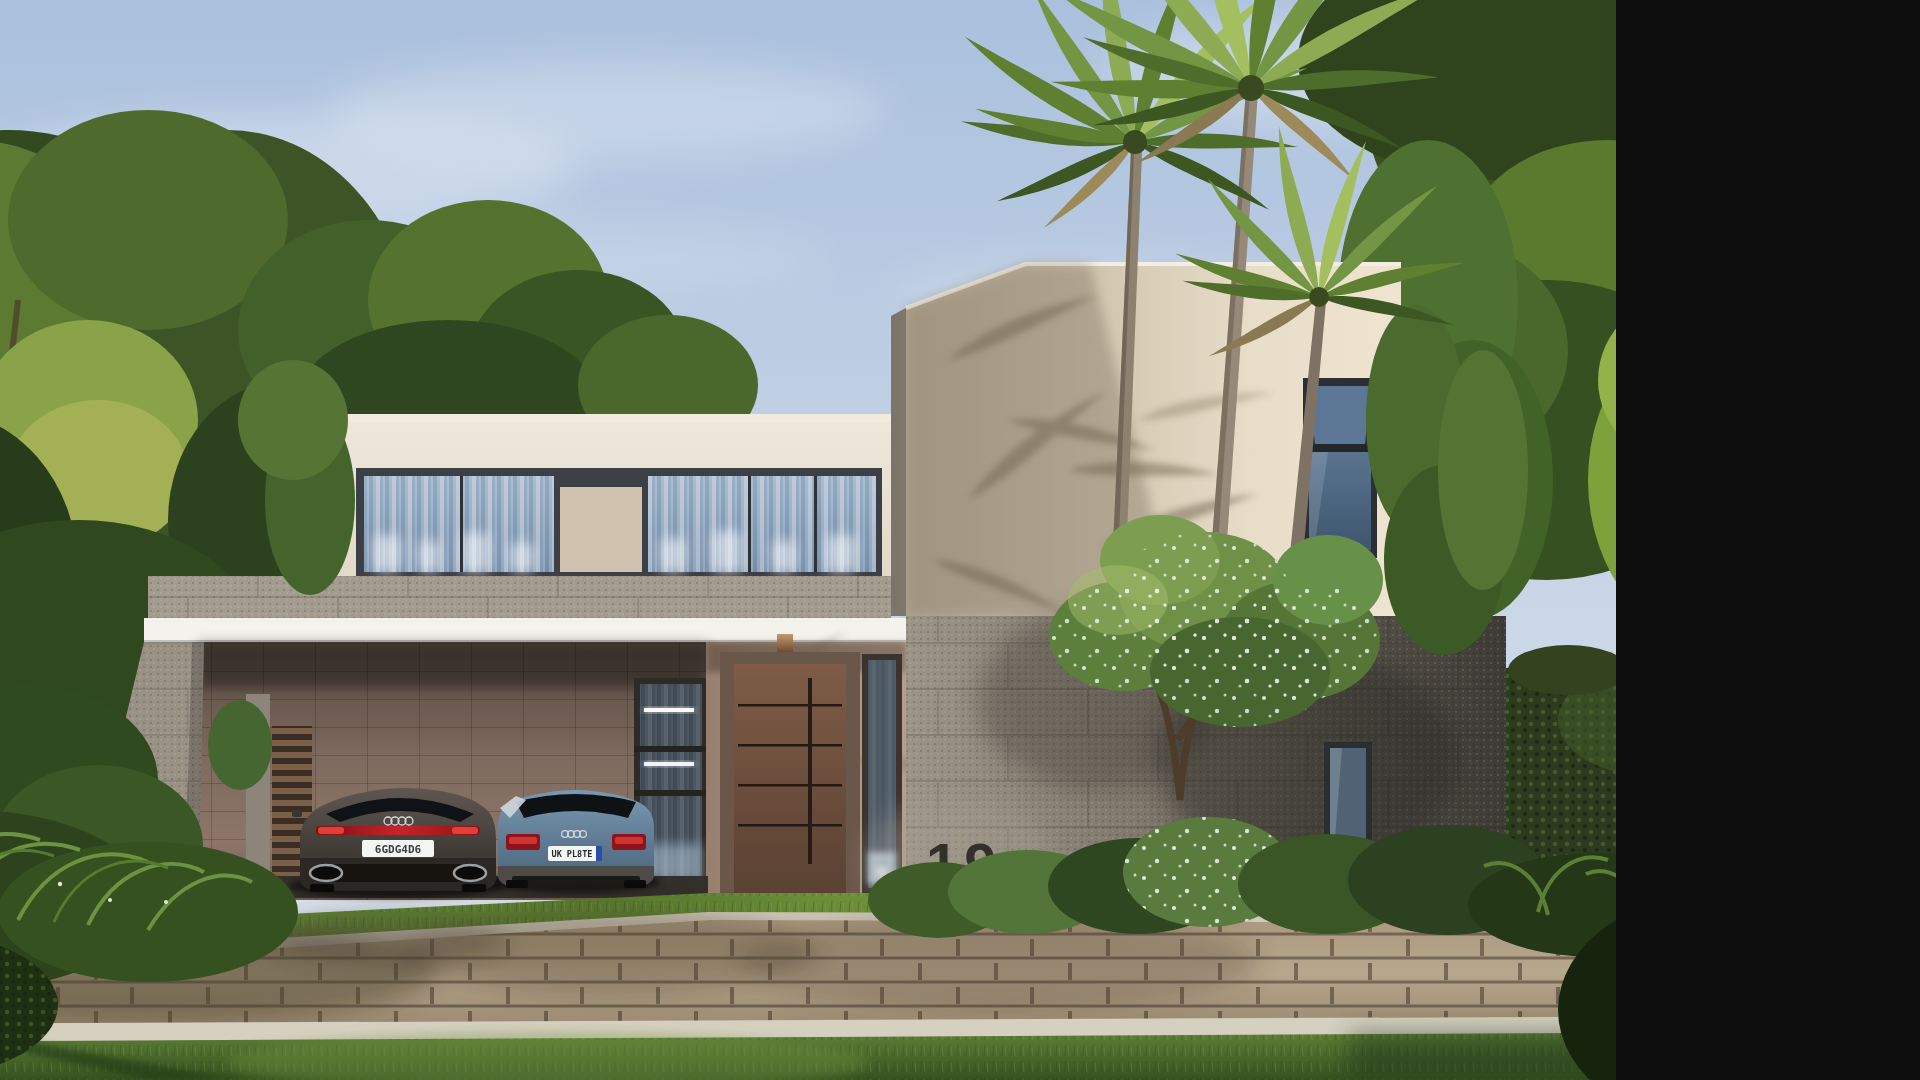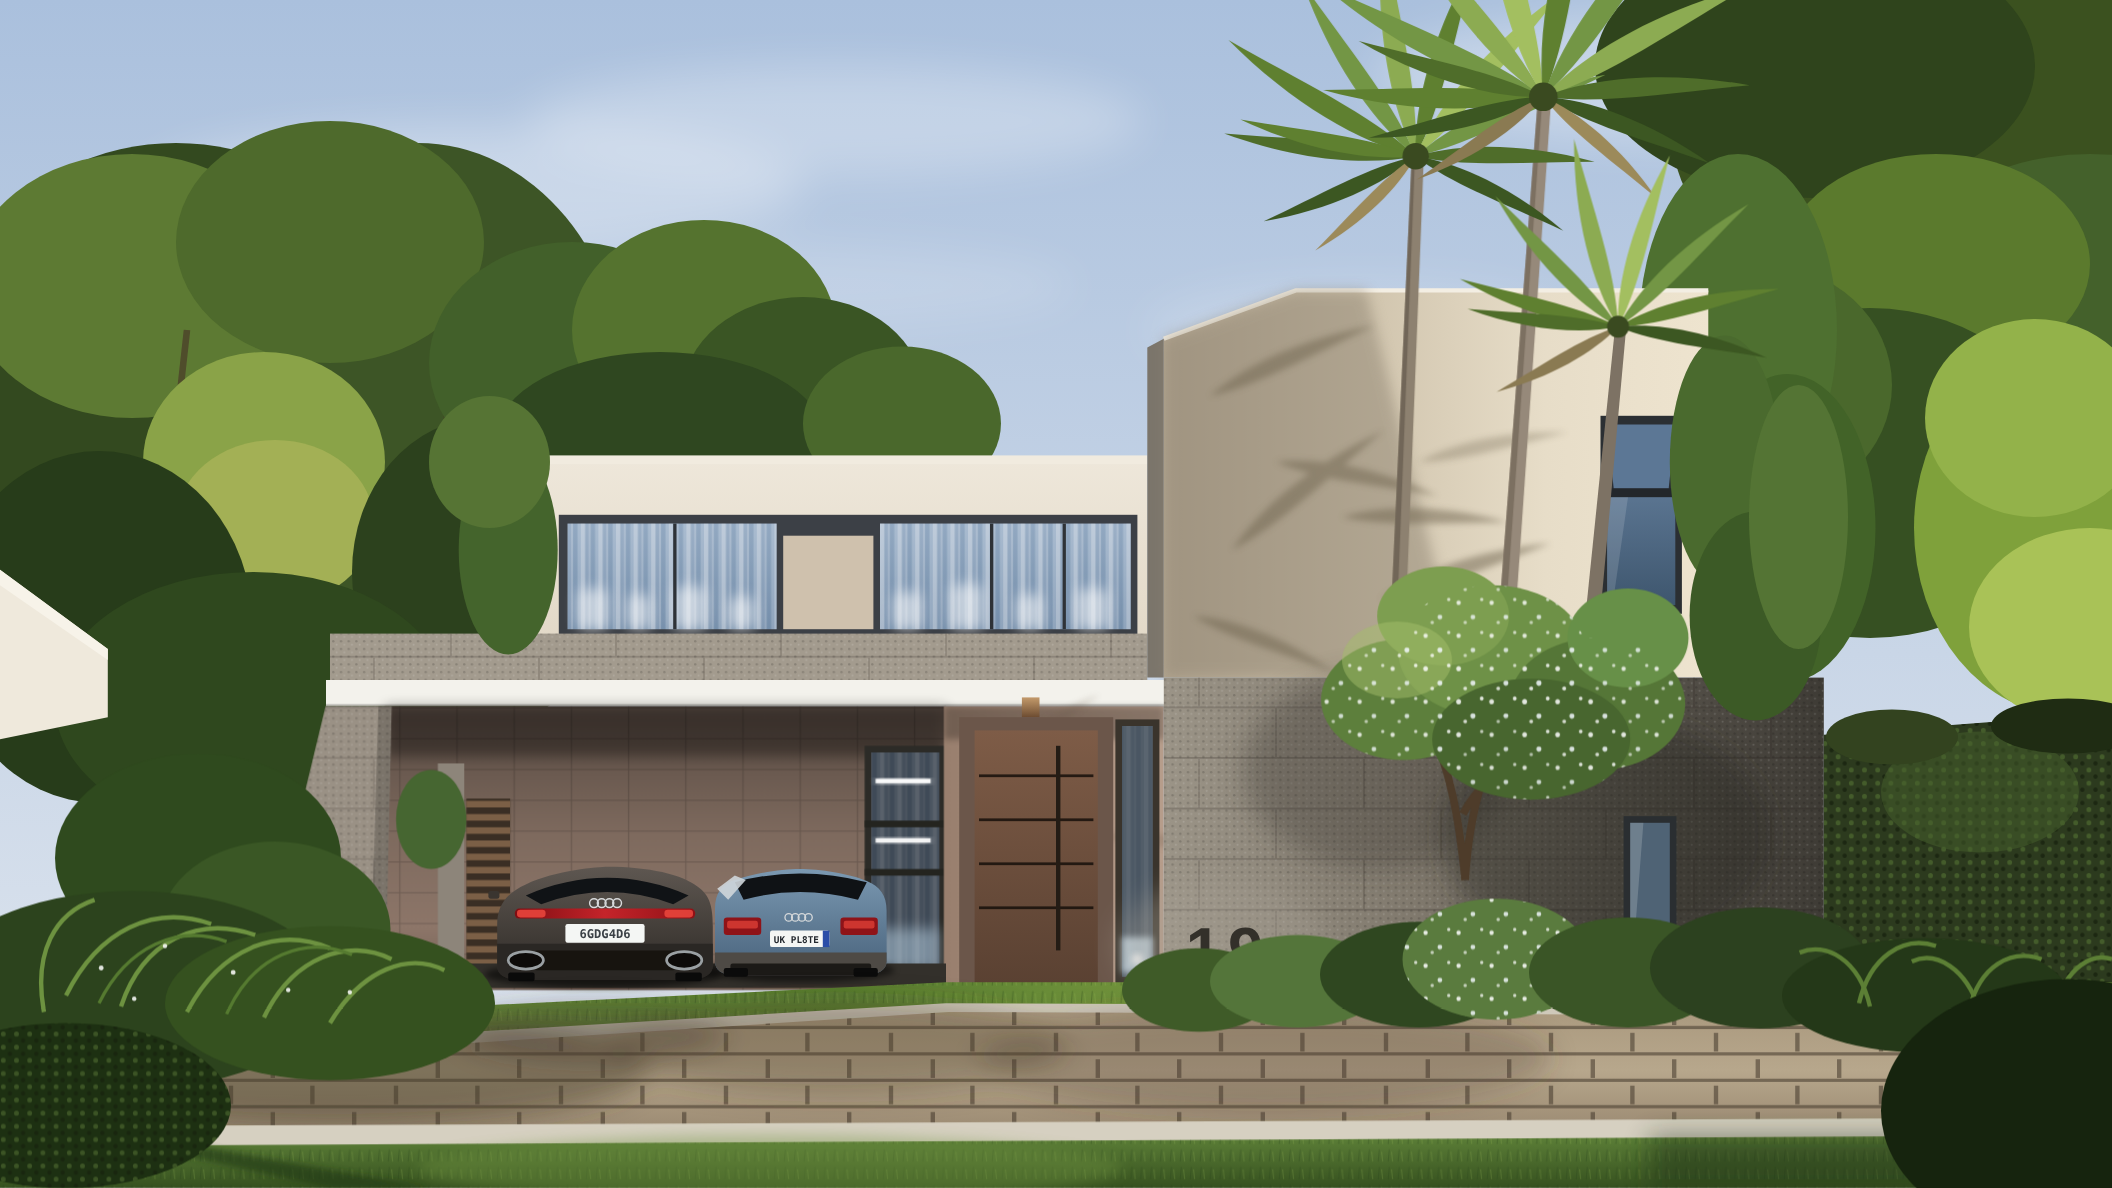--- a/index.html
+++ b/index.html
@@ -1,16 +1,16 @@
 <!DOCTYPE html>
 <html><head>
 <meta charset="utf-8">
 <style>
   html,body{margin:0;padding:0;background:#0e0e0e;}
-  .stage{width:1920px;height:1080px;position:relative;overflow:hidden;font-family:"Liberation Sans",sans-serif;}
+  .stage{width:1616px;height:1080px;position:relative;overflow:hidden;font-family:"Liberation Sans",sans-serif;}
   .stage svg{display:block;width:100%;height:100%;}
   text{font-family:"Liberation Sans",sans-serif;}
   .plate-text{font-family:"DejaVu Sans Mono",monospace;font-weight:bold;}
   .house-number{font-weight:bold;}
 </style>
 </head>
 <body>
 
 <div class="stage">
 <svg viewBox="0 0 1920 1080" preserveAspectRatio="xMidYMid slice">

